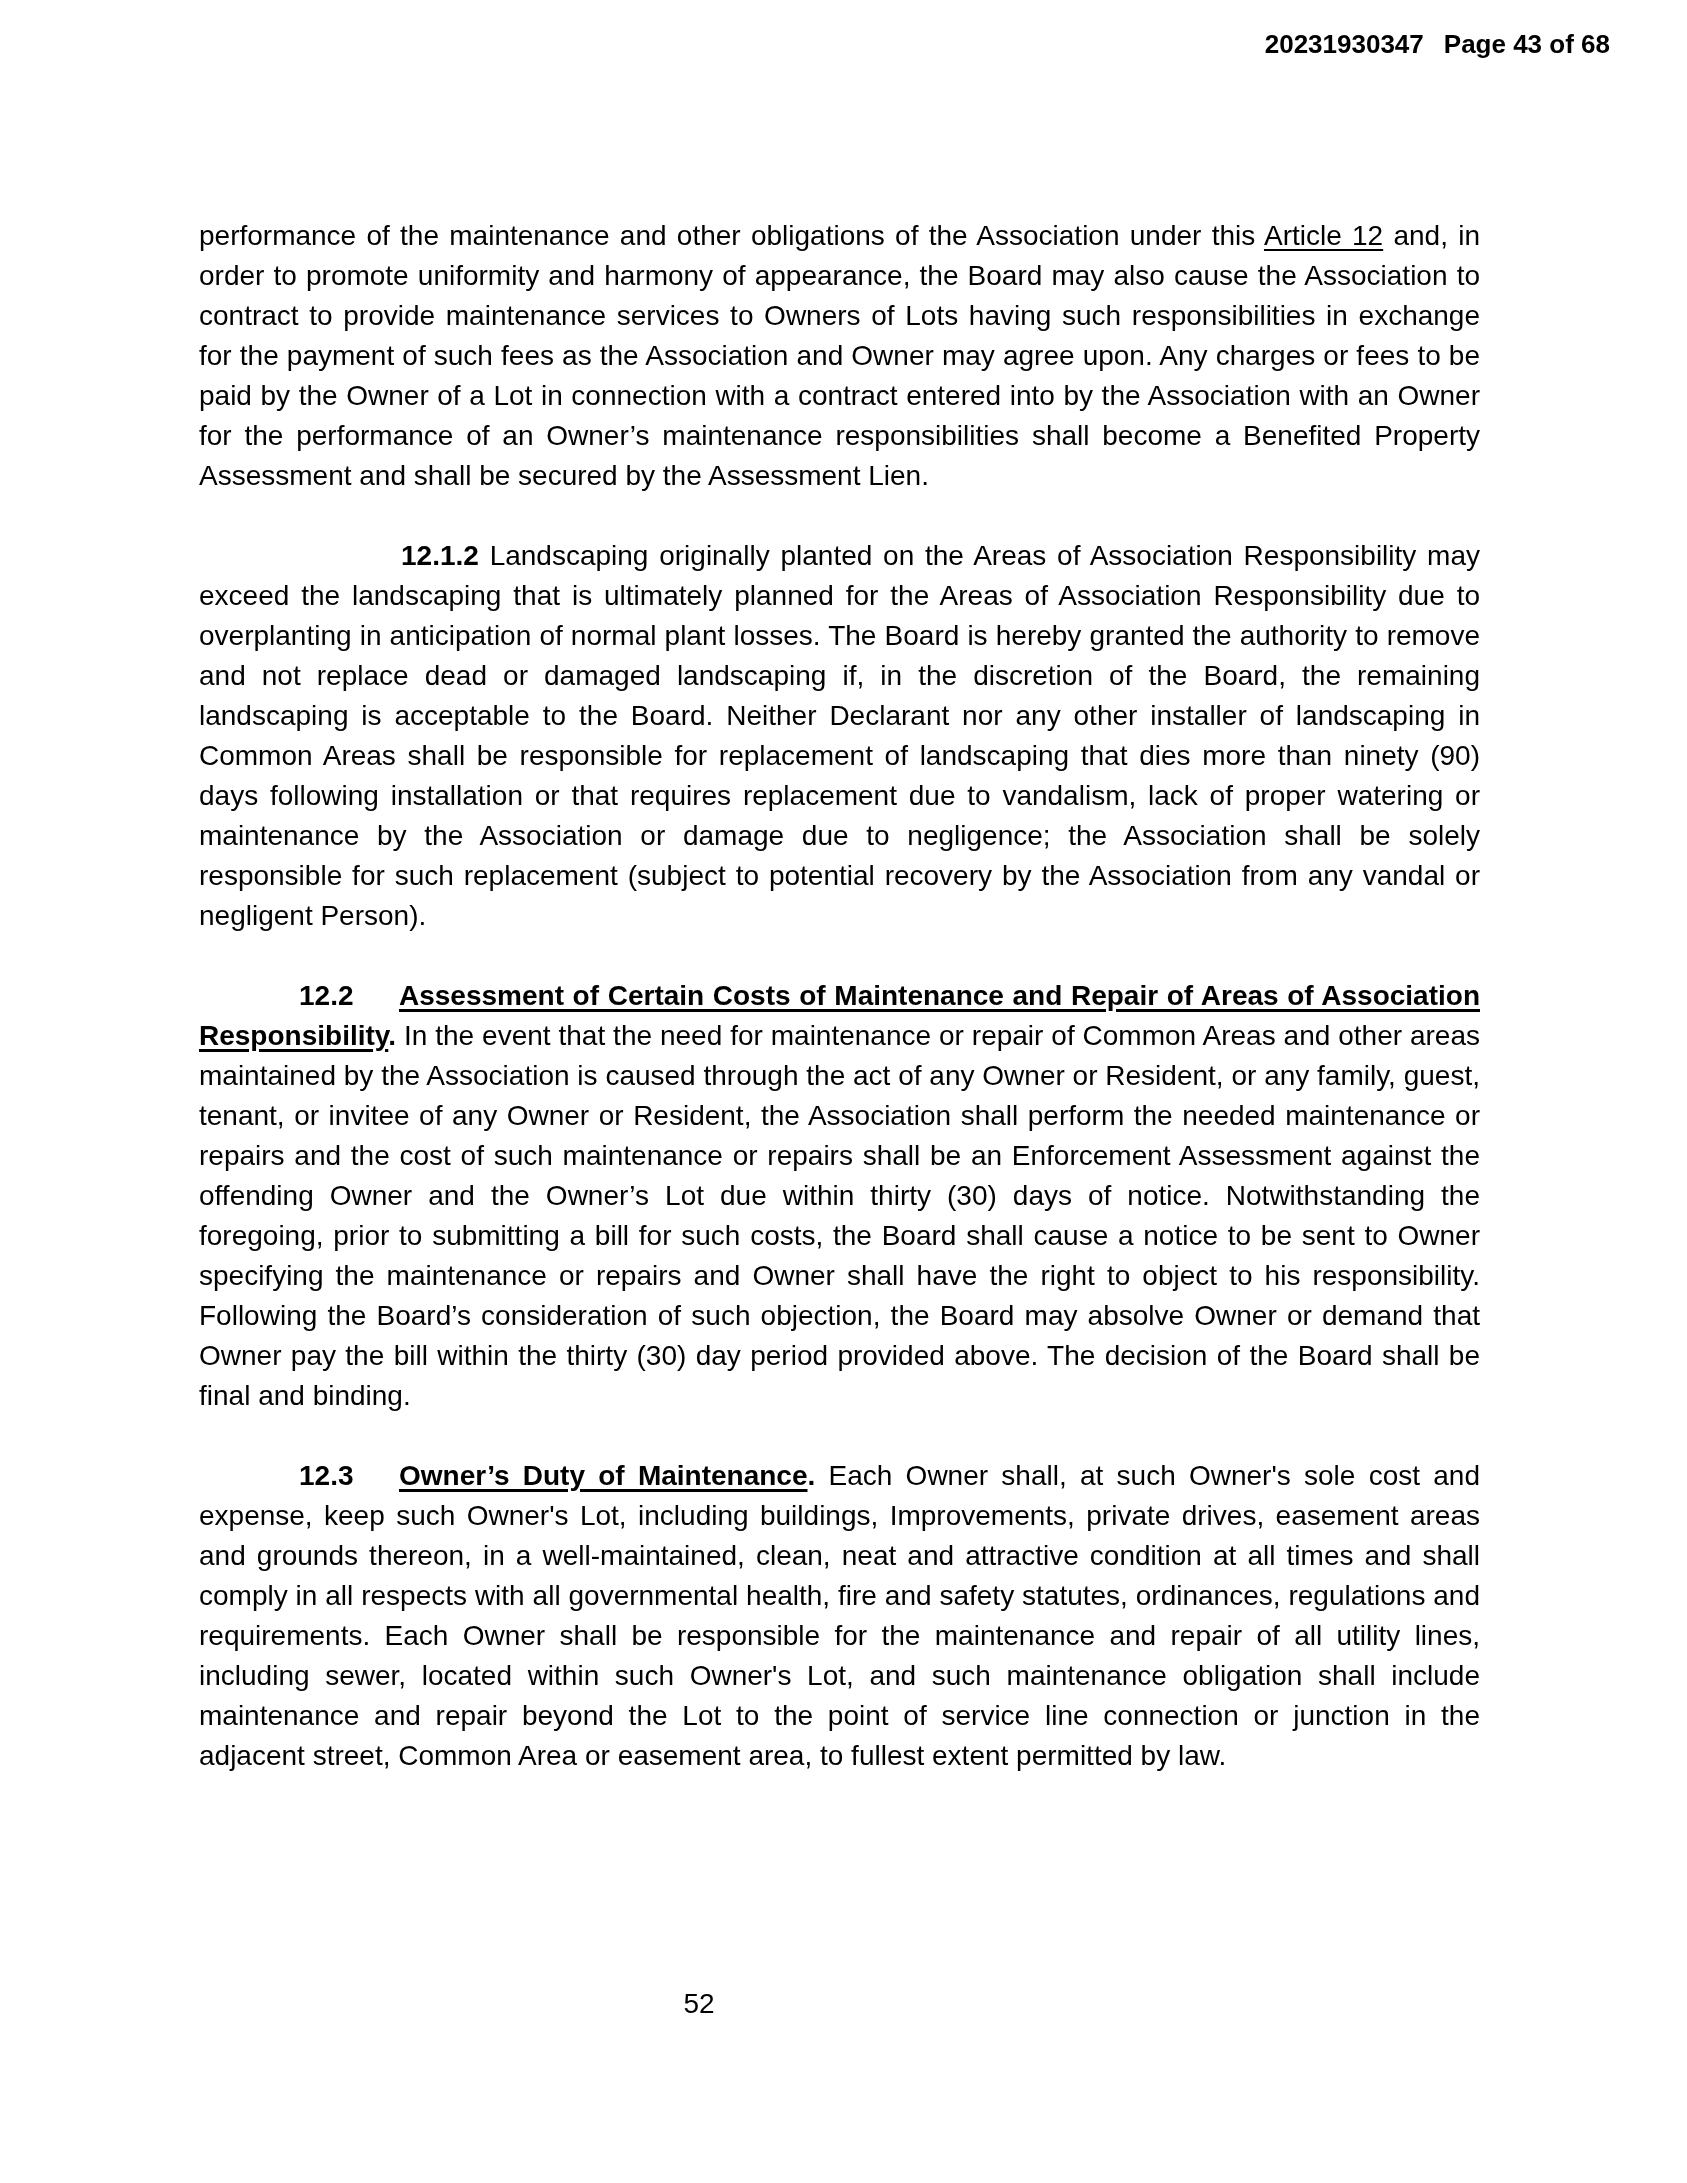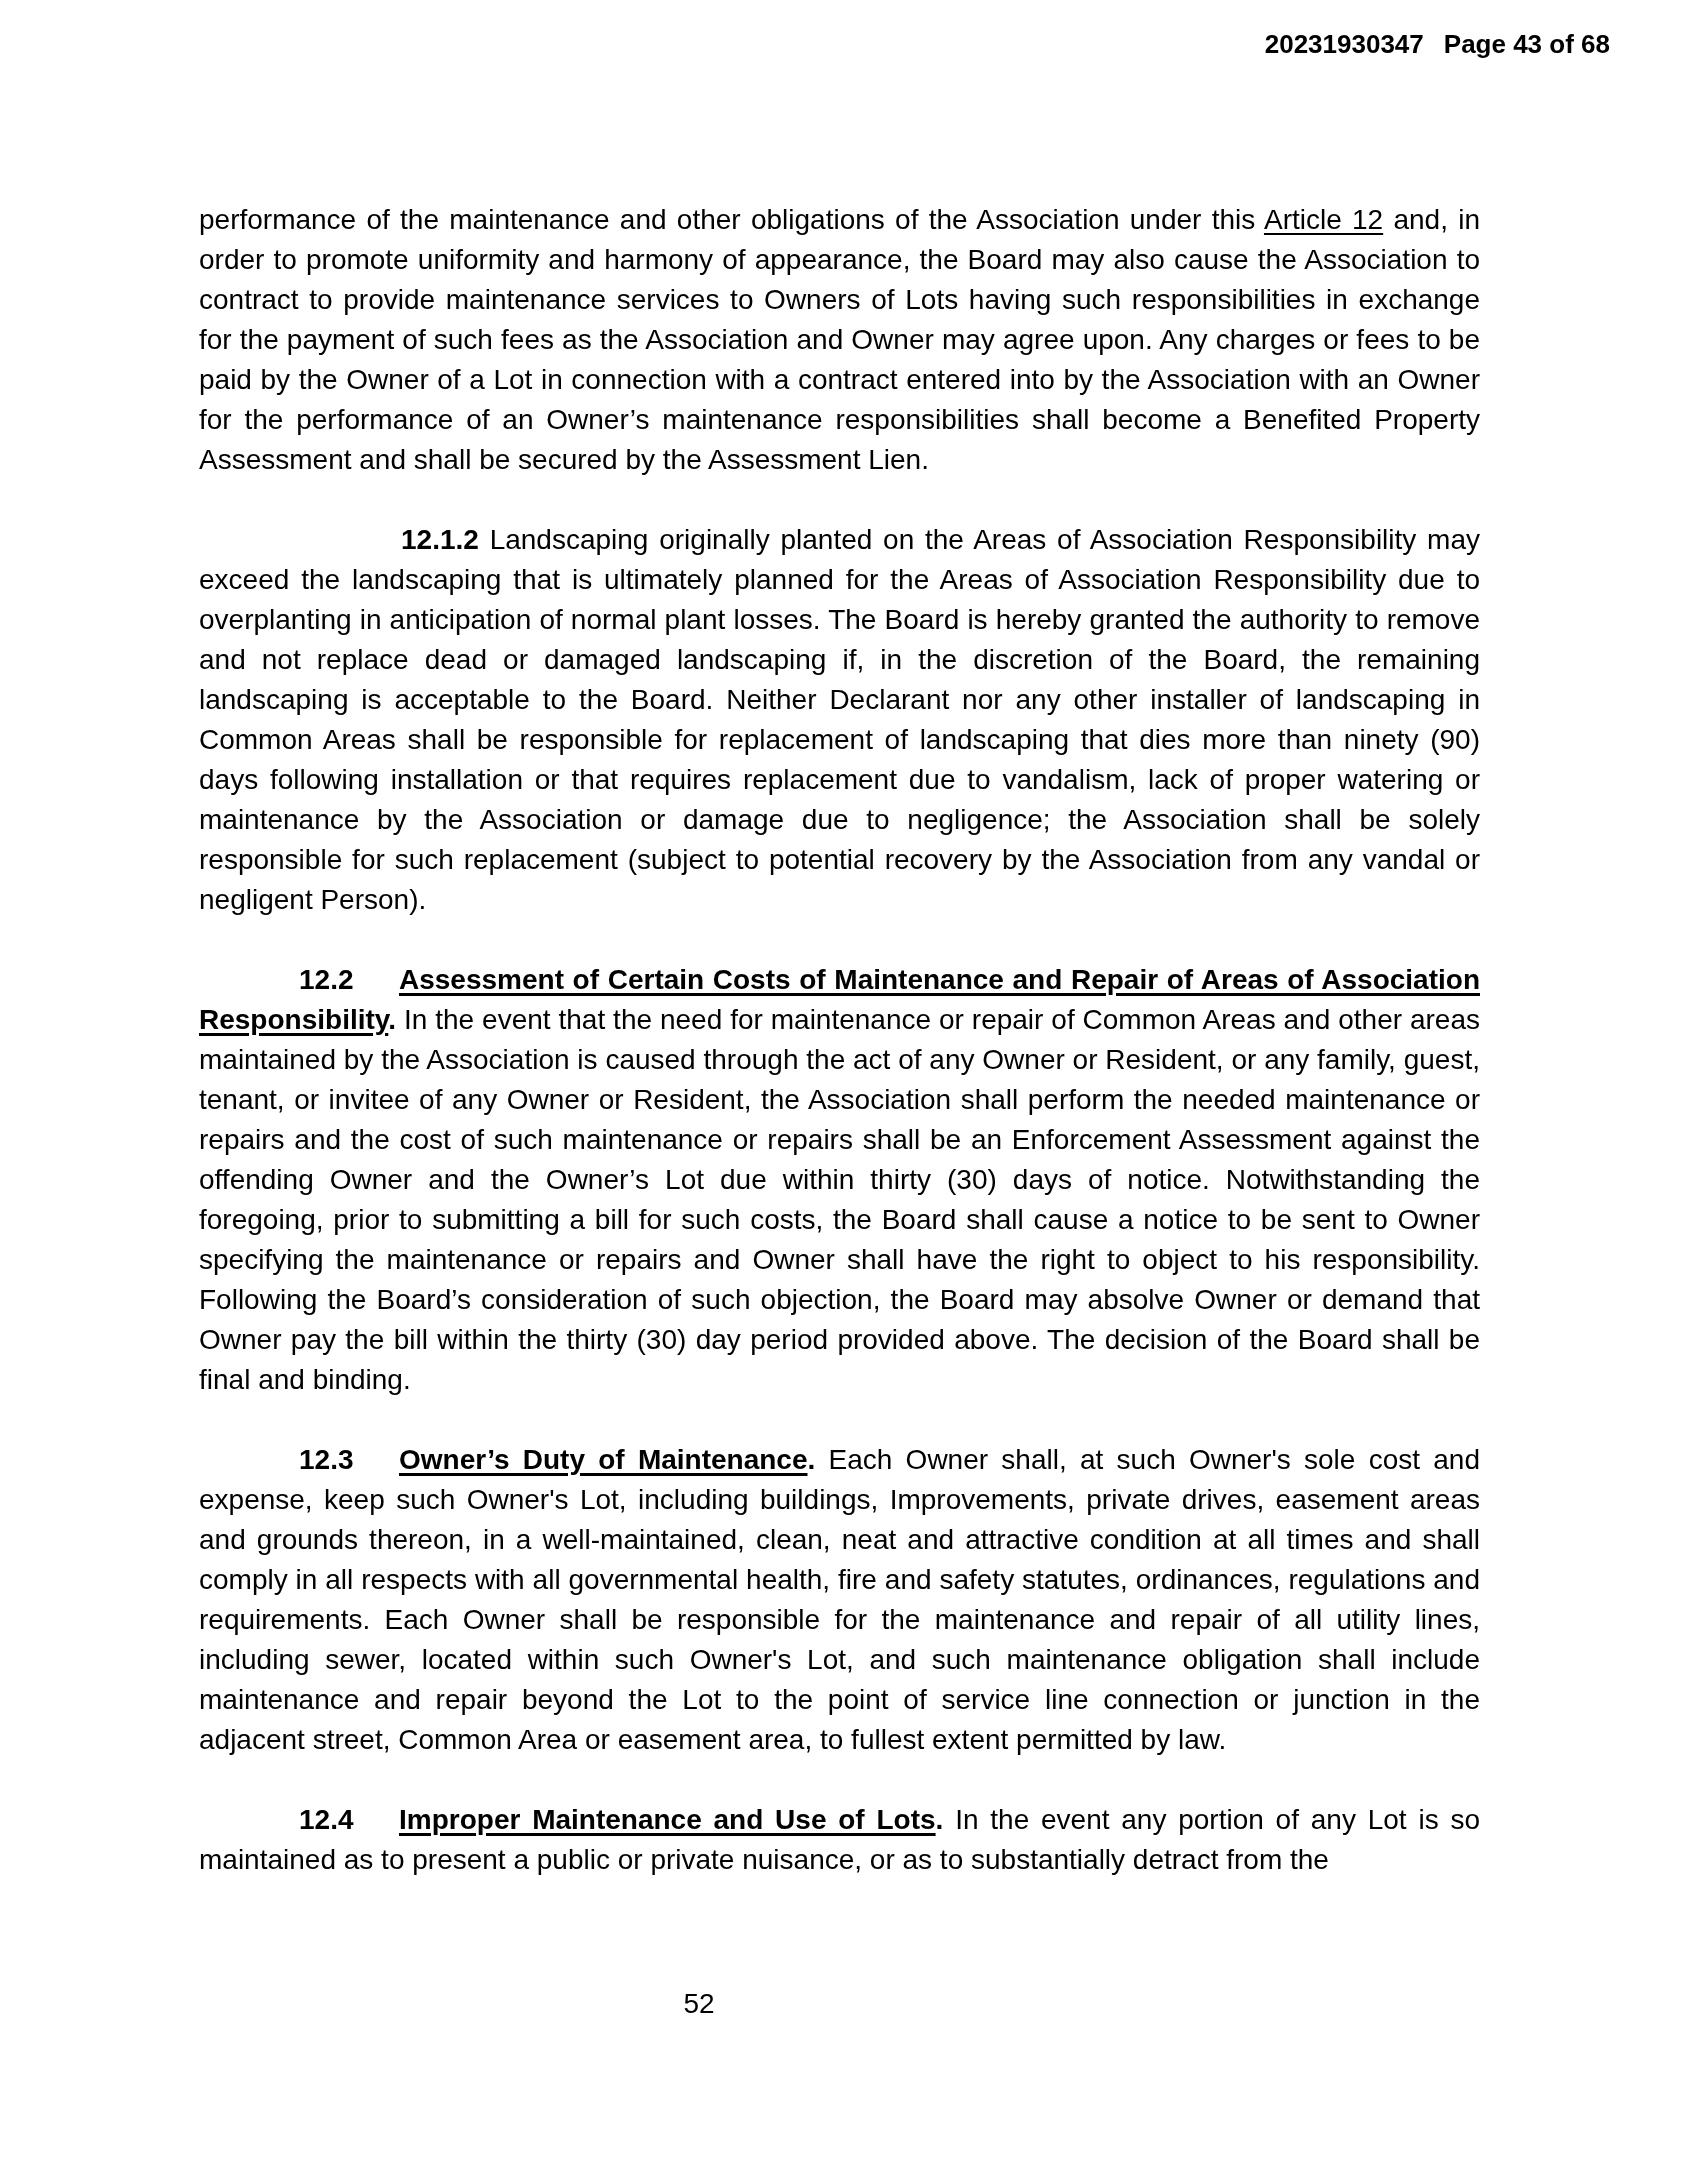--- a/index.html
+++ b/index.html
@@ -31,21 +31,21 @@
     .content {
       position: absolute;
       left: 199px;
       top: 200px;
       width: 1281px;
       font-family: "Liberation Sans", "DejaVu Sans", sans-serif;
       font-size: 28px;
       line-height: 40px;
     }
     .para {
-      margin: 0 0 40px 0;
+      margin: 16px 0 40px 0;
       text-align: justify;
       text-align-last: left;
     }
     .para.indent-sub {
       text-indent: 202px;
     }
     .para.indent-sec {
       text-indent: 100px;
     }
     .num {
@@ -88,20 +88,19 @@
 <div class="content">
 
   <p class="para"><span>performance of the maintenance and other obligations of the Association under this </span><span class="link-ref">Article 12</span><span> and, in order to promote uniformity and harmony of appearance, the Board may also cause the Association to contract to provide maintenance services to Owners of Lots having such responsibilities in exchange for the payment of such fees as the Association and Owner may agree upon.  Any charges or fees to be paid by the Owner of a Lot in connection with a contract entered into by the Association with an Owner for the performance of an Owner’s maintenance responsibilities shall become a Benefited Property Assessment and shall be secured by the Assessment Lien.</span></p>
 
   <p class="para indent-sub"><span class="num">12.1.2</span><span>  Landscaping originally planted on the Areas of Association Responsibility may exceed the landscaping that is ultimately planned for the Areas of Association Responsibility due to overplanting in anticipation of normal plant losses. The Board is hereby granted the authority to remove and not replace dead or damaged landscaping if, in the discretion of the Board, the remaining landscaping is acceptable to the Board.  Neither Declarant nor any other installer of landscaping in Common Areas shall be responsible for replacement of landscaping that dies more than ninety (90) days following installation or that requires replacement due to vandalism, lack of proper watering or maintenance by the Association or damage due to negligence; the Association shall be solely responsible for such replacement (subject to potential recovery by the Association from any vandal or negligent Person).</span></p>
 
   <p class="para indent-sec"><span class="sec-num">12.2</span><span class="sec-title">Assessment of Certain Costs of Maintenance and Repair of Areas of Association Responsibility</span><span class="num">.</span><span>  In the event that the need for maintenance or repair of Common Areas and other areas maintained by the Association is caused through the act of any Owner or Resident, or any family, guest, tenant, or invitee of any Owner or Resident, the Association shall perform the needed maintenance or repairs and the cost of such maintenance or repairs shall be an Enforcement Assessment against the offending Owner and the Owner’s Lot due within thirty (30) days of notice.  Notwithstanding the foregoing, prior to submitting a bill for such costs, the Board shall cause a notice to be sent to Owner specifying the maintenance or repairs and Owner shall have the right to object to his responsibility.  Following the Board’s consideration of such objection, the Board may absolve Owner or demand that Owner pay the bill within the thirty (30) day period provided above.  The decision of the Board shall be final and binding.</span></p>
 
   <p class="para indent-sec"><span class="sec-num">12.3</span><span class="sec-title">Owner’s Duty of Maintenance</span><span class="num">.</span><span>  Each Owner shall, at such Owner's sole cost and expense, keep such Owner's Lot, including buildings, Improvements, private drives, easement areas and grounds thereon, in a well-maintained, clean, neat and attractive condition at all times and shall comply in all respects with all governmental health, fire and safety statutes, ordinances, regulations and requirements. Each Owner shall be responsible for the maintenance and repair of all utility lines, including sewer, located within such Owner's Lot, and such maintenance obligation shall include maintenance and repair beyond the Lot to the point of service line connection or junction in the adjacent street, Common Area or easement area, to fullest extent permitted by law.</span></p>
 
-  <p class="para indent-sec"><span class="sec-num">12.4</span><span class="sec-title">Improper Maintenance and Use of Lots</span><span class="num">.</span><span>  In the event any portion of any Lot is so maintained as to present a public or private nuisance, or as to substantially detract from the</span></p>
 
 </div>
 
 <div class="footer">
   <span>52</span>
 </div>
 
 
 </body></html>

